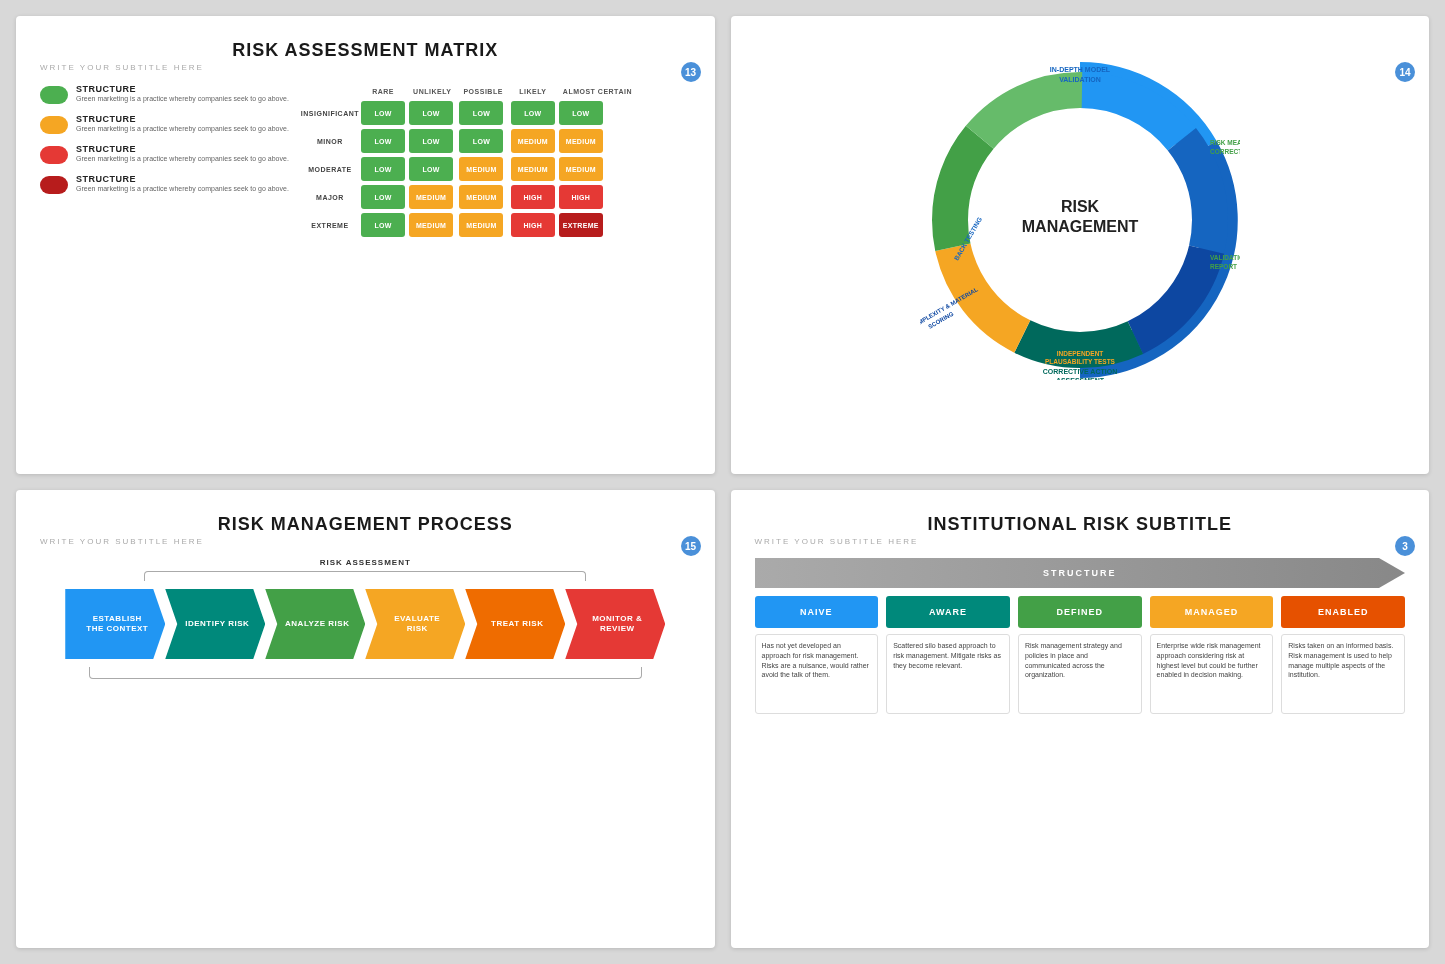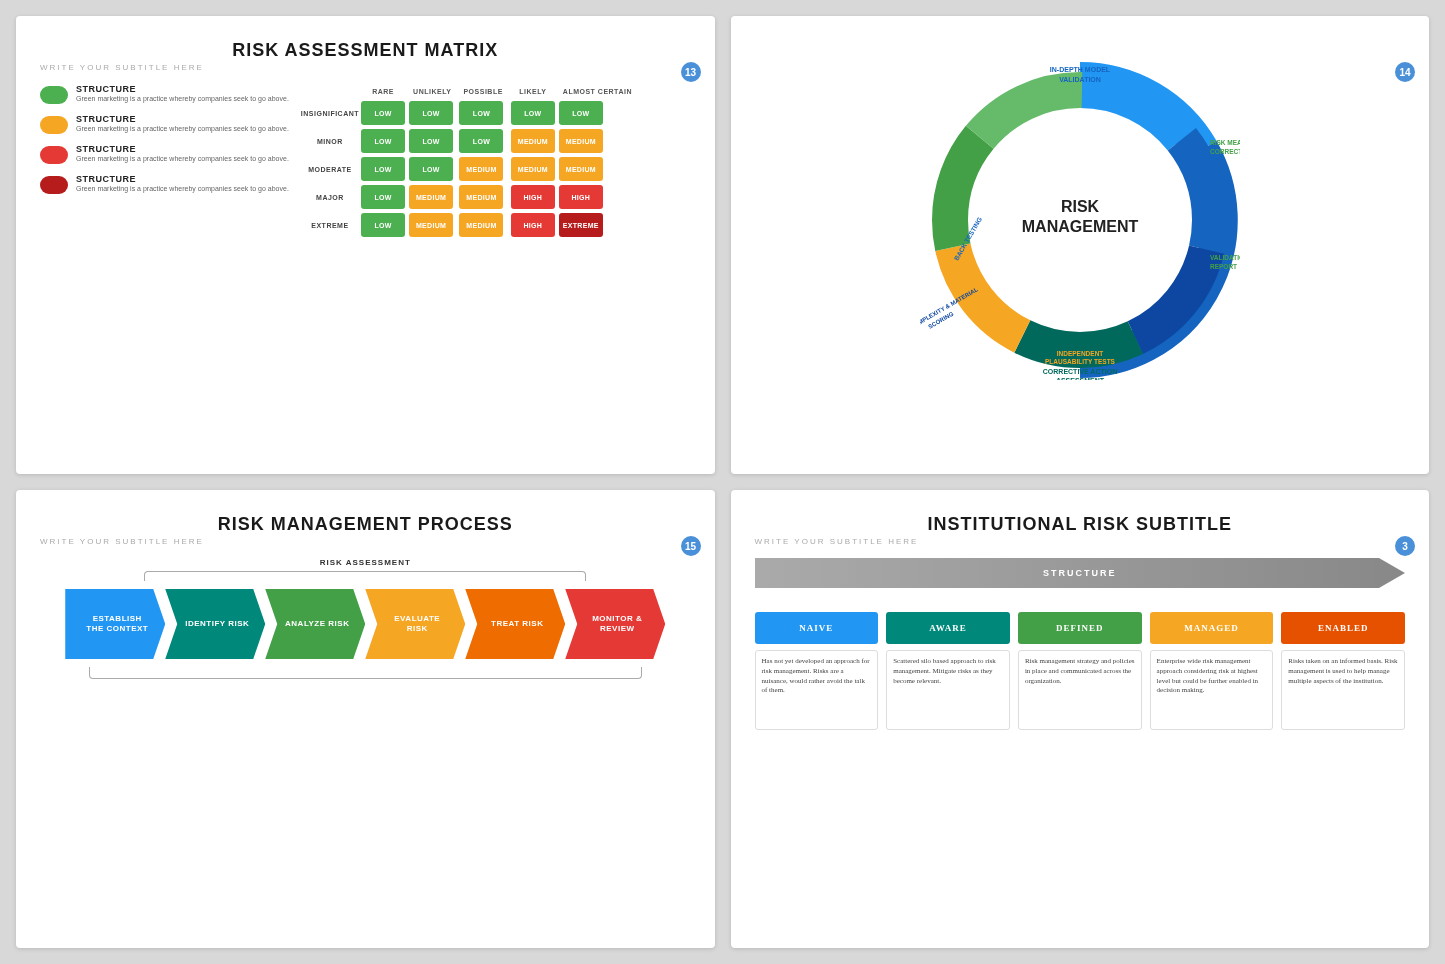--- a/index.html
+++ b/index.html
@@ -180,22 +180,21 @@
     .arrow-block:first-child {
       clip-path: polygon(0 0, 88% 0, 100% 50%, 88% 100%, 0 100%);
     }
     .arrow-text {
       padding: 0 14px 0 18px;
       line-height: 1.3;
     }
     .maturity-cols {
       display: flex;
       gap: 8px;
-      margin-top: 24px;
-      font-family: Liberation Serif, serif;
+      margin-top: 8px;
     }
     .maturity-col {
       flex: 1;
       display: flex;
       flex-direction: column;
       gap: 6px;
     }
     .maturity-header {
       height: 32px;
       border-radius: 3px;

